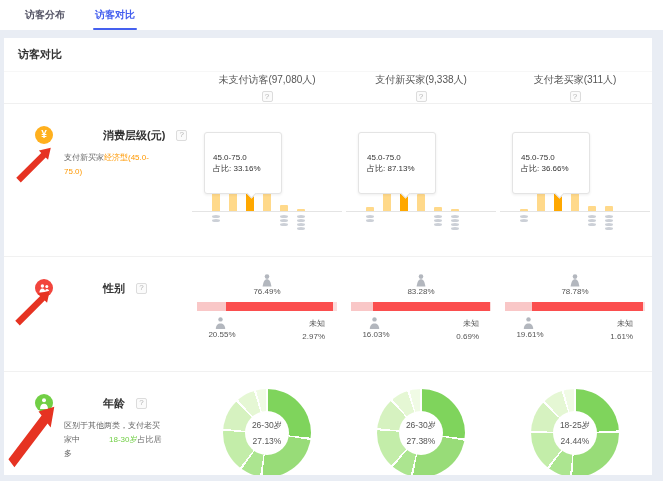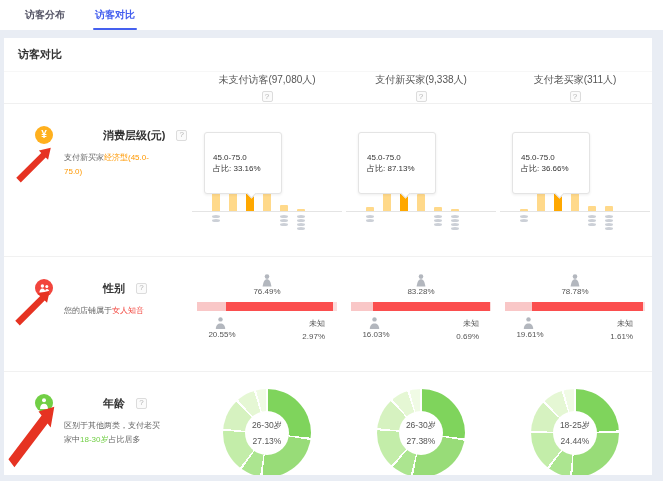--- a/index.html
+++ b/index.html
@@ -42,21 +42,21 @@
   .label-head { display:flex; align-items:center; gap:11px; }
   .row-icon { width:18px; height:18px; border-radius:50%; display:flex; align-items:center; justify-content:center; flex-shrink:0; }
   .icon-orange { background:#ffb01e; }
   .icon-red { background:#f2453d; }
   .icon-green { background:#71cf45; }
   .yen { color:#fff; font-size:10px; font-weight:bold; line-height:1; }
   .row-title { font-size:11px; font-weight:bold; color:#333;margin-left:39px; }
   .row-desc { margin:7px 0 0 29px; width:99px; font-size:8px; line-height:14px; color:#666; }
   .hl-orange { color:#ff9800; }
   .hl-red { color:#f2453d; }
-  .hl-green { color:#71cf45; }
+  .hl-green { color:#71cf45;padding-left:29px; }
   .ann-arrow { position:absolute; z-index:5; pointer-events:none; }
   .ann-arrow path { fill:#e63322; }
 
   
   .chart-wrap { position:relative; width:150px; margin:22px auto 0; height:104px; }
   .tooltip { position:absolute; top:0; left:12px; width:78px; background:#fff; border:1px solid #e4e4e4; border-radius:3px;
              box-shadow:0 1px 3px rgba(0,0,0,.07); padding:19px 8px; font-size:8px; line-height:11px; color:#333; z-index:2;margin-top:6px; }
   .tooltip::after { content:""; position:absolute; bottom:-3.5px; left:43px; width:6px; height:6px; background:#fff;
                     border-right:1px solid #e4e4e4; border-bottom:1px solid #e4e4e4; transform:rotate(45deg); }
   .bars { position:absolute; left:20px; top:47px; height:38px; display:flex; align-items:flex-end; gap:9px; }
@@ -243,23 +243,20 @@
           <svg width="11" height="9" viewBox="0 0 11 9" fill="#fff">
               <circle cx="3.4" cy="2" r="1.7"></circle>
               <path d="M0.4 8.6 C0.4 6 1.7 4.4 3.4 4.4 C5.1 4.4 6.4 6 6.4 8.6 Z"></path>
               <circle cx="7.8" cy="2.4" r="1.5"></circle>
               <path d="M5.6 8.6 C5.8 6.4 6.8 5 7.9 5 C9.3 5 10.4 6.4 10.4 8.6 Z"></path>
             </svg>
         </span>
         <span class="row-title">性别</span>
         <span class="help">?</span>
       </div>
-      <div class="row-desc">
-        <span>您的店铺属于</span><span class="hl-red">女人知音</span>
-      </div>
       <svg class="ann-arrow" style="left:8px;top:30px;" width="42" height="40" viewBox="0 0 56 62">
         <path d="M54,6 L49.8,24.4 L46.2,20.8 L7.5,59.5 L0.5,52.5 L39.2,13.8 L35.6,10.2 Z"></path>
       </svg>
     </div>
 
     <div>
       <div class="gwrap">
         <span class="g-female-icon">
           <svg class="gicon" width="12" height="13" viewBox="0 0 12 13">
               <circle cx="6" cy="2.6" r="2.3"></circle>

